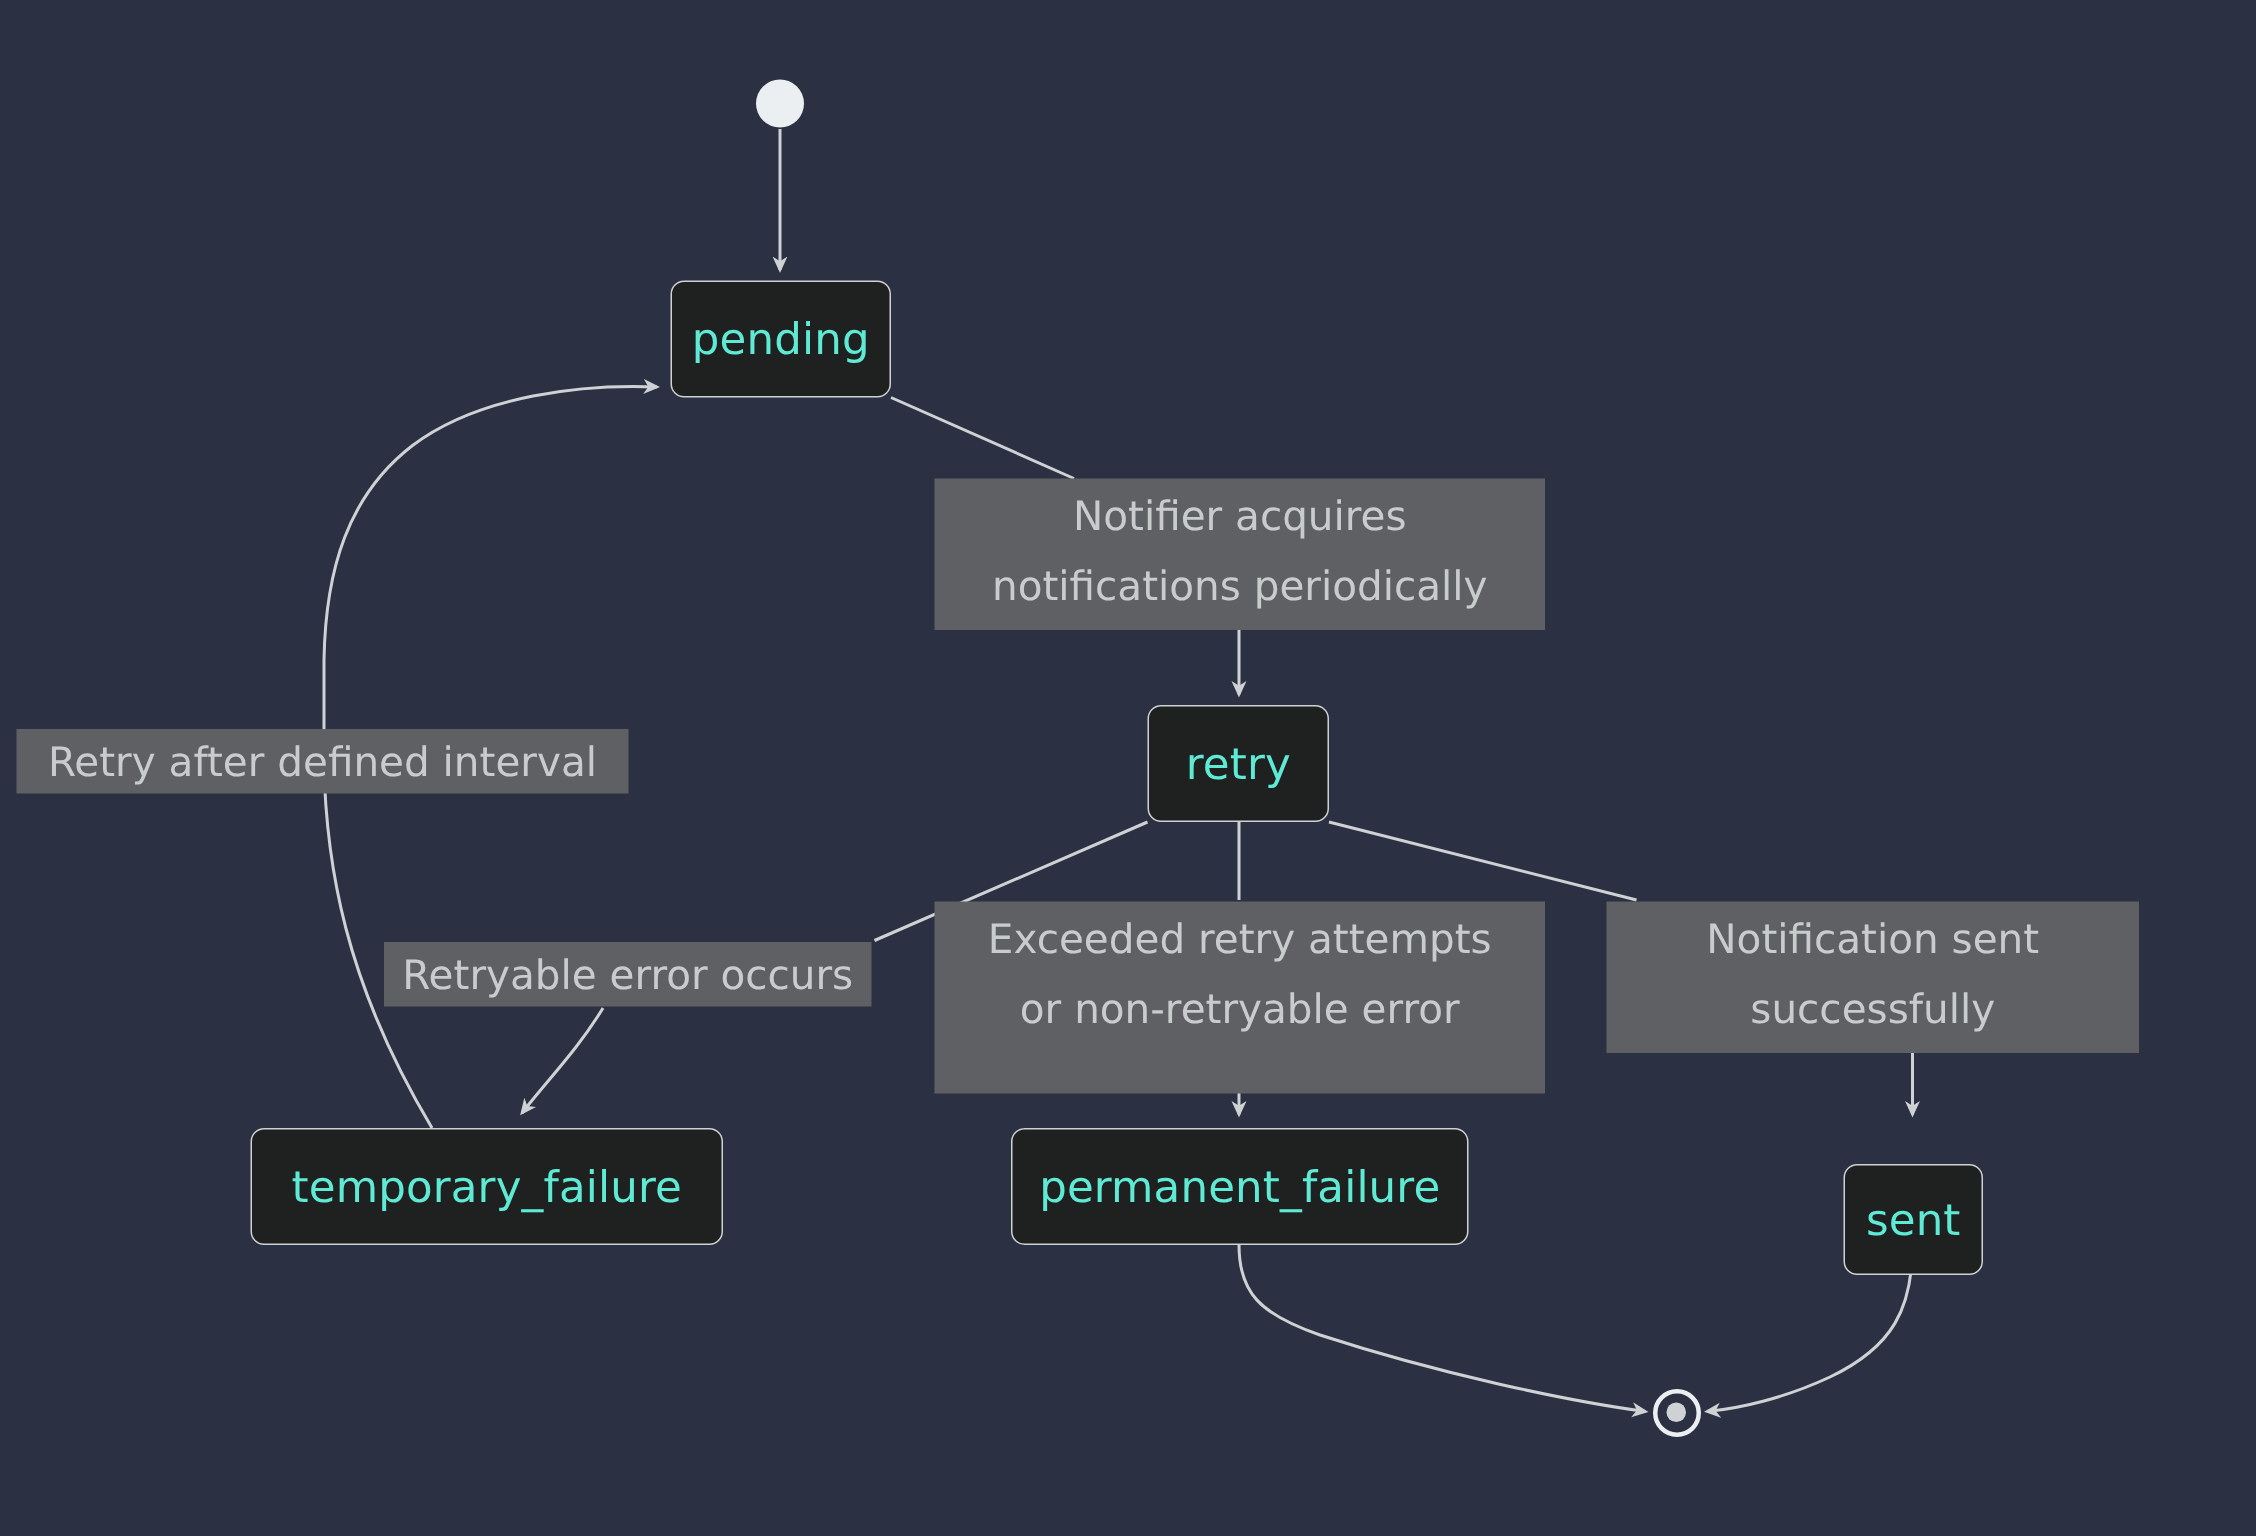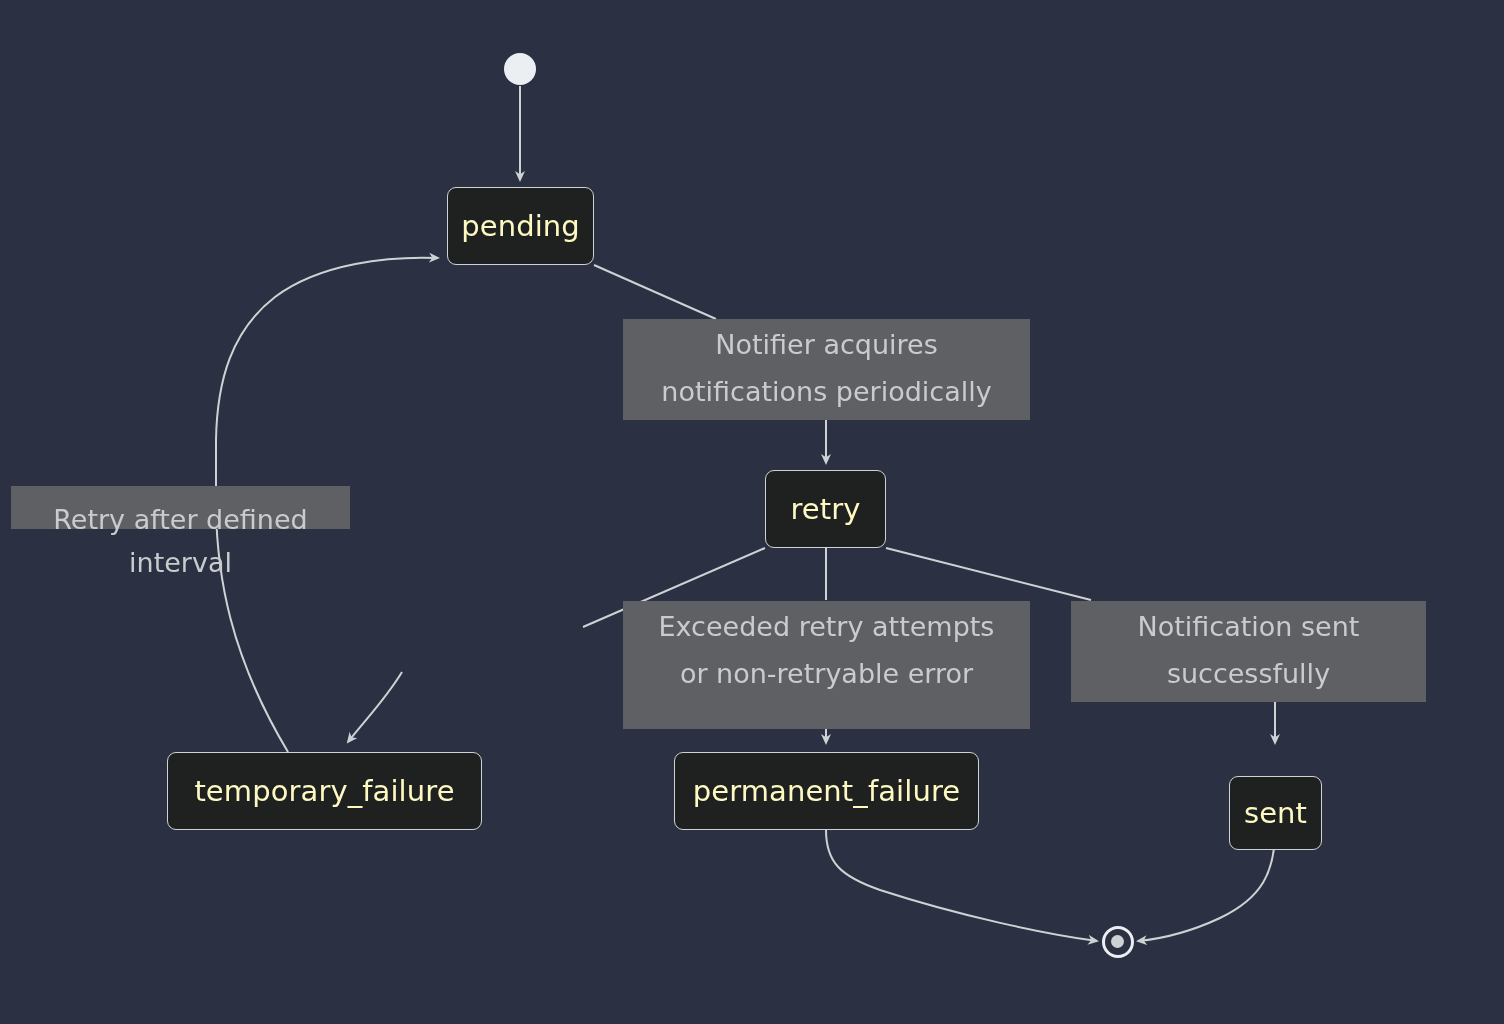--- a/index.html
+++ b/index.html
@@ -26,38 +26,38 @@
     width: 1504px;
     height: 1024px;
     pointer-events: none;
   }
   .state-node {
     position: absolute;
     box-sizing: border-box;
     background: #1f2020;
     border: 1.6px solid #cfd2d4;
     border-radius: 9px;
-    color: #fef9c3;
+    color: #5eead4;
     display: flex;
     align-items: center;
     justify-content: center;
     font-size: 29px;
     letter-spacing: 0.1px;
     white-space: nowrap;
   }
   .edge-label {
     position: absolute;
     box-sizing: border-box;
     background: #5e6063;
     color: #c9cccd;
     font-size: 27px;
     line-height: 47px;
     text-align: center;
     white-space: pre-line;
-    padding: 12px 6px;
+    padding: 1px 6px;
   }
   .start-node {
     position: absolute;
     border-radius: 50%;
     background: #eceff1;
   }
   .end-node {
     position: absolute;
     border-radius: 50%;
     background: #2b3142;
@@ -130,22 +130,23 @@
     <span>sent</span>
   </div>
 
   <div class="end-node" style="left:1102px; top:926px; width:32px; height:32px;">
     <div class="end-node-inner" style="left:6px; top:6px; width:13px; height:13px;"></div>
   </div>
 
   <div class="edge-label" style="left:623px; top:319px; width:407px; height:101px; padding-top:2px;">Notifier acquires
 notifications periodically</div>
 
-  <div class="edge-label" style="left:11px; top:486px; width:339px; height:43px; line-height:43px;">Retry after defined interval</div>
+  <div class="edge-label" style="left:11px; top:486px; width:408px; height:43px; line-height:43px;">Retry after defined interval</div>
 
+  <div class="edge-label" style="left:256px; top:628px; width:325px; height:43px; line-height:43px;">Retryable error occurs</div>
 
   <div class="edge-label" style="left:623px; top:601px; width:407px; height:128px; padding-top:2px;">Exceeded retry attempts
 or non-retryable error</div>
 
   <div class="edge-label" style="left:1071px; top:601px; width:355px; height:101px; padding-top:2px;">Notification sent
 successfully</div>
 
 </div>
 
 </body></html>

